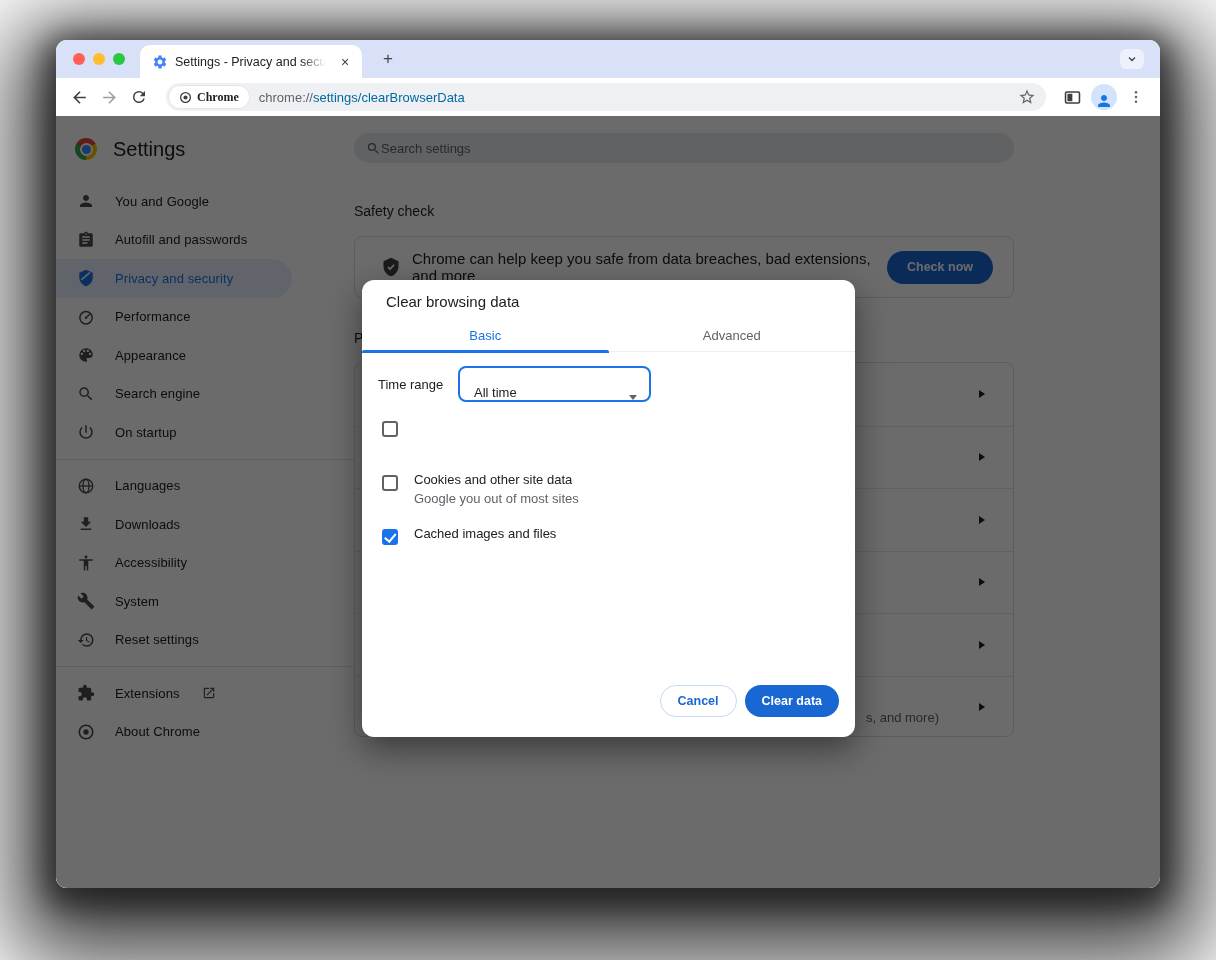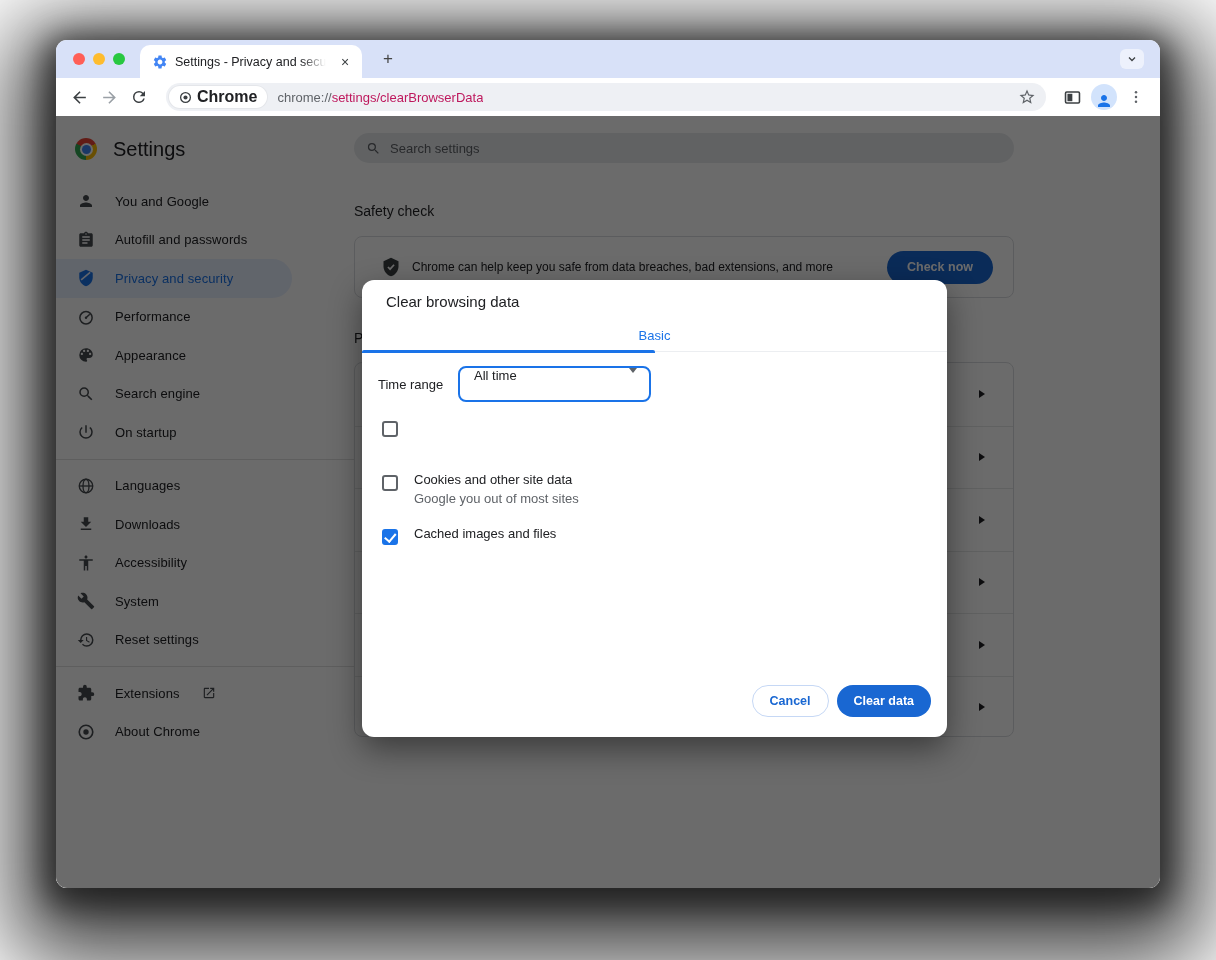--- a/index.html
+++ b/index.html
@@ -26,24 +26,24 @@
   .strip-chevron { position:absolute; right:16px; top:9px; width:24px; height:20px; border-radius:6px;
     background:rgba(255,255,255,0.55); display:flex; align-items:center; justify-content:center; }
 
   
   .toolbar { height:38px; background:#fff; display:flex; align-items:center; padding:0 8px; }
   .nav-btn { width:30px; height:30px; border-radius:50%; display:flex; align-items:center; justify-content:center; flex:0 0 auto; }
   .omnibox { flex:1; height:28px; background:#eef0f4; border-radius:14px; margin:0 10px 0 12px;
     display:flex; align-items:center; padding:0 10px 0 3px; min-width:0; }
   .chip { height:22px; background:#fff; border-radius:11px; display:flex; align-items:center; gap:5px;
     padding:0 10px; box-shadow:0 0 0 1px rgba(0,0,0,0.04); }
-  .chip-label { font-size:16px; font-weight:700; color:#202124; }
+  .chip-label { font-size:12px; font-weight:700; color:#202124;font-family:Liberation Serif, serif; }
   .url { margin-left:10px; font-size:13px; white-space:nowrap; overflow:hidden; }
   .url .scheme { color:#5f6368; }
-  .url .path { color:#be185d; }
+  .url .path { color:#0369a1; }
   .omni-spacer { flex:1; }
   .right-btn { width:32px; height:30px; display:flex; align-items:center; justify-content:center; flex:0 0 auto; }
   .avatar { width:26px; height:26px; border-radius:50%; background:#d2e3fc; display:flex; align-items:flex-end; justify-content:center; overflow:hidden; }
 
   
   .content { position:relative; height:772px; background:#fff; }
   .scrim { position:absolute; inset:0; background:rgba(0,0,0,0.58); z-index:5; }
 
   .sidebar { position:absolute; left:0; top:0; bottom:0; width:298px; background:#fff; }
   .sb-header { height:66px; display:flex; align-items:center; padding-left:19px; gap:16px; }
@@ -57,48 +57,48 @@
   .sb-item { height:38.5px; width:236px; display:flex; align-items:center; padding-left:21px; gap:20px;
     border-radius:0 20px 20px 0; color:#474b4f; }
   .sb-item .lbl { font-size:13px; font-weight:500; color:#202124; letter-spacing:.1px;text-align:center; }
   .sb-item.selected { background:#e8f0fe; color:#1a73e8; }
   .sb-item.selected .lbl { color:#1a73e8; }
   .sb-divider { height:1px; background:#e0e0e0; margin:7px 0; }
   .ext-link { margin-left:2px; color:#474b4f; }
 
   .main { position:absolute; left:298px; top:0; width:660px; }
   .search-pill { margin-top:17px; height:30px; border-radius:15px; background:#e8eaed;
-    display:flex; align-items:center; padding:0 12px; gap:9px; }
+    display:flex; align-items:center; padding:0 12px; }
   .search-pill span { font-size:13px; color:#5f6368; }
   .sec-heading { margin-top:40px; font-size:14px; line-height:17px; color:#1f2023; }
   .card { border:1px solid #dadce0; border-radius:8px; background:#fff; }
   .safety-card { margin-top:16px; height:62px; display:flex; align-items:center; padding:0 20px 0 26px; gap:11px; }
-  .safety-text { font-size:12px; color:#202124; flex:1; }
+  .safety-text { font-size:15px; color:#202124; flex:1; }
   .btn-primary { height:33px; padding:0 20px; border:none; border-radius:17px; background:#1967d2;
     color:#fff; font-size:12.5px; font-weight:700; font-family:inherit; }
   .sec-heading2 { margin-top:32px; font-size:14px; line-height:16px; color:#1f2023; }
   .rows-card { margin-top:16px; height:375px; overflow:hidden; }
   .p-row { height:62.5px; position:relative; display:flex; align-items:center; justify-content:flex-end; padding-right:28px; }
   .p-row + .p-row { border-top:1px solid #e4e6e8; }
   .chev { width:0; height:0; border-left:6px solid #202124; border-top:4.5px solid transparent; border-bottom:4.5px solid transparent; }
   .row-frag { position:absolute; right:74px; bottom:13px; font-size:13px; color:#5f6368; }
 
   
-  .dialog { position:absolute; left:306px; top:164px; width:585px; height:457px; background:#fff;
+  .dialog { position:absolute; left:306px; top:164px; width:493px; height:457px; background:#fff;
     border-radius:12px; z-index:10; box-shadow:0 12px 32px rgba(0,0,0,0.45); }
   .dlg-title { position:absolute; left:24px; top:13px; font-size:15px; color:#202124; }
   .dlg-tabs { position:absolute; left:0; right:0; top:40px; height:32px; display:flex; border-bottom:1px solid #eceef1; }
   .dlg-tab { flex:1; display:flex; align-items:center; justify-content:center; font-size:13px; font-weight:500; }
   .dlg-tab.active { color:#1a73e8; }
   .dlg-tab.inactive { color:#5f6368; }
   .tab-underline { position:absolute; left:0; top:70px; width:50%; height:3px; background:#1a73e8; border-radius:2px 2px 0 0; }
   .time-row { position:absolute; left:16px; top:86px; display:flex; align-items:center; }
   .time-label { font-size:13px; color:#202124; width:80px; }
   .select { width:193px; height:36px; border:2px solid #1a73e8; border-radius:8px; background:#fff;
-    display:flex; align-items:flex-start; padding:0 12px 0 14px; }
+    display:flex; align-items:flex-end; padding:0 12px 0 14px; }
   .select-value { font-size:13px; color:#202124; flex:1; }
   .caret { width:0; height:0; border-top:5px solid #5f6368; border-left:4.5px solid transparent; border-right:4.5px solid transparent; }
   .options { position:absolute; left:20px; top:138px; right:20px; }
   .option { display:flex; gap:16px; margin-bottom:16px; min-height:38px; }
   .checkbox { width:16px; height:16px; border:2px solid #5f6368; border-radius:3px; margin-top:3px; flex:0 0 auto; position:relative; background:#fff; }
   .checkbox.checked { background:#1a73e8; border-color:#1a73e8; }
   .checkbox.checked::after { content:""; position:absolute; left:3.2px; top:0.2px; width:4.5px; height:8.5px;
     border:solid #fff; border-width:0 2px 2px 0; transform:rotate(40deg); }
   .opt-label { font-size:13px; color:#202124; line-height:16px; }
   .opt-sub { font-size:13px; color:#5f6368; line-height:16px; margin-top:3px; }
@@ -331,20 +331,21 @@
         </div>
       </div>
     </div>
 
     <div class="scrim"></div>
 
     <div class="dialog">
       <div class="dlg-title">Clear browsing data</div>
       <div class="dlg-tabs">
         <div class="dlg-tab active">Basic</div>
+        <div class="dlg-tab inactive">Advanced</div>
       </div>
       <div class="tab-underline"></div>
       <div class="time-row">
         <div class="time-label">Time range</div>
         <div class="select">
           <span class="select-value">All time</span>
           <div class="caret"></div>
         </div>
       </div>
       <div class="options">

